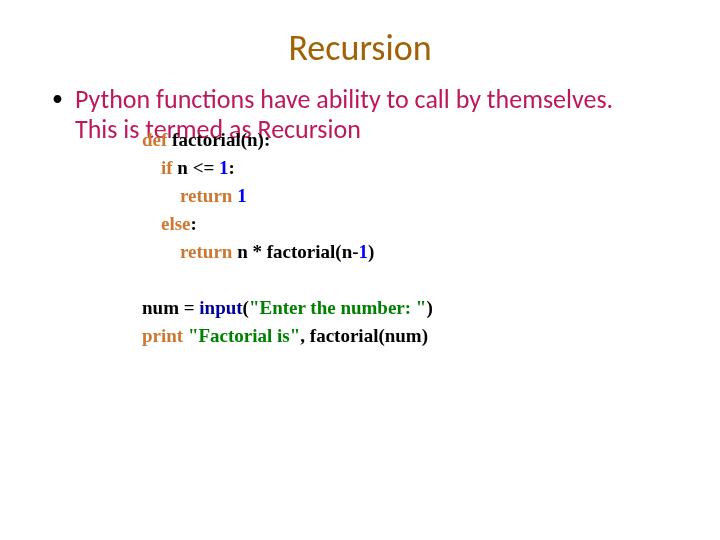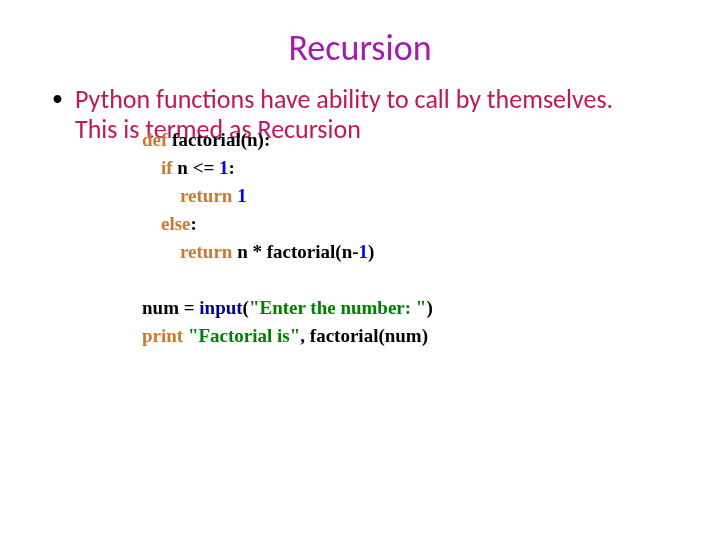--- a/index.html
+++ b/index.html
@@ -13,21 +13,21 @@
   }
   .slide {
     width: 100%;
     height: 100%;
     padding: 20px 40px 20px 40px;
   }
   .title {
     text-align: center;
     font-size: 36px;
     font-weight: 400;
-    color: #a21caf;
+    color: #a16207;
     margin-top: 6px;
     margin-bottom: 14px;
   }
   .bullet-row {
     display: flex;
     align-items: flex-start;
     gap: 12px;
     padding-left: 12px;
   }
   .bullet-dot {

